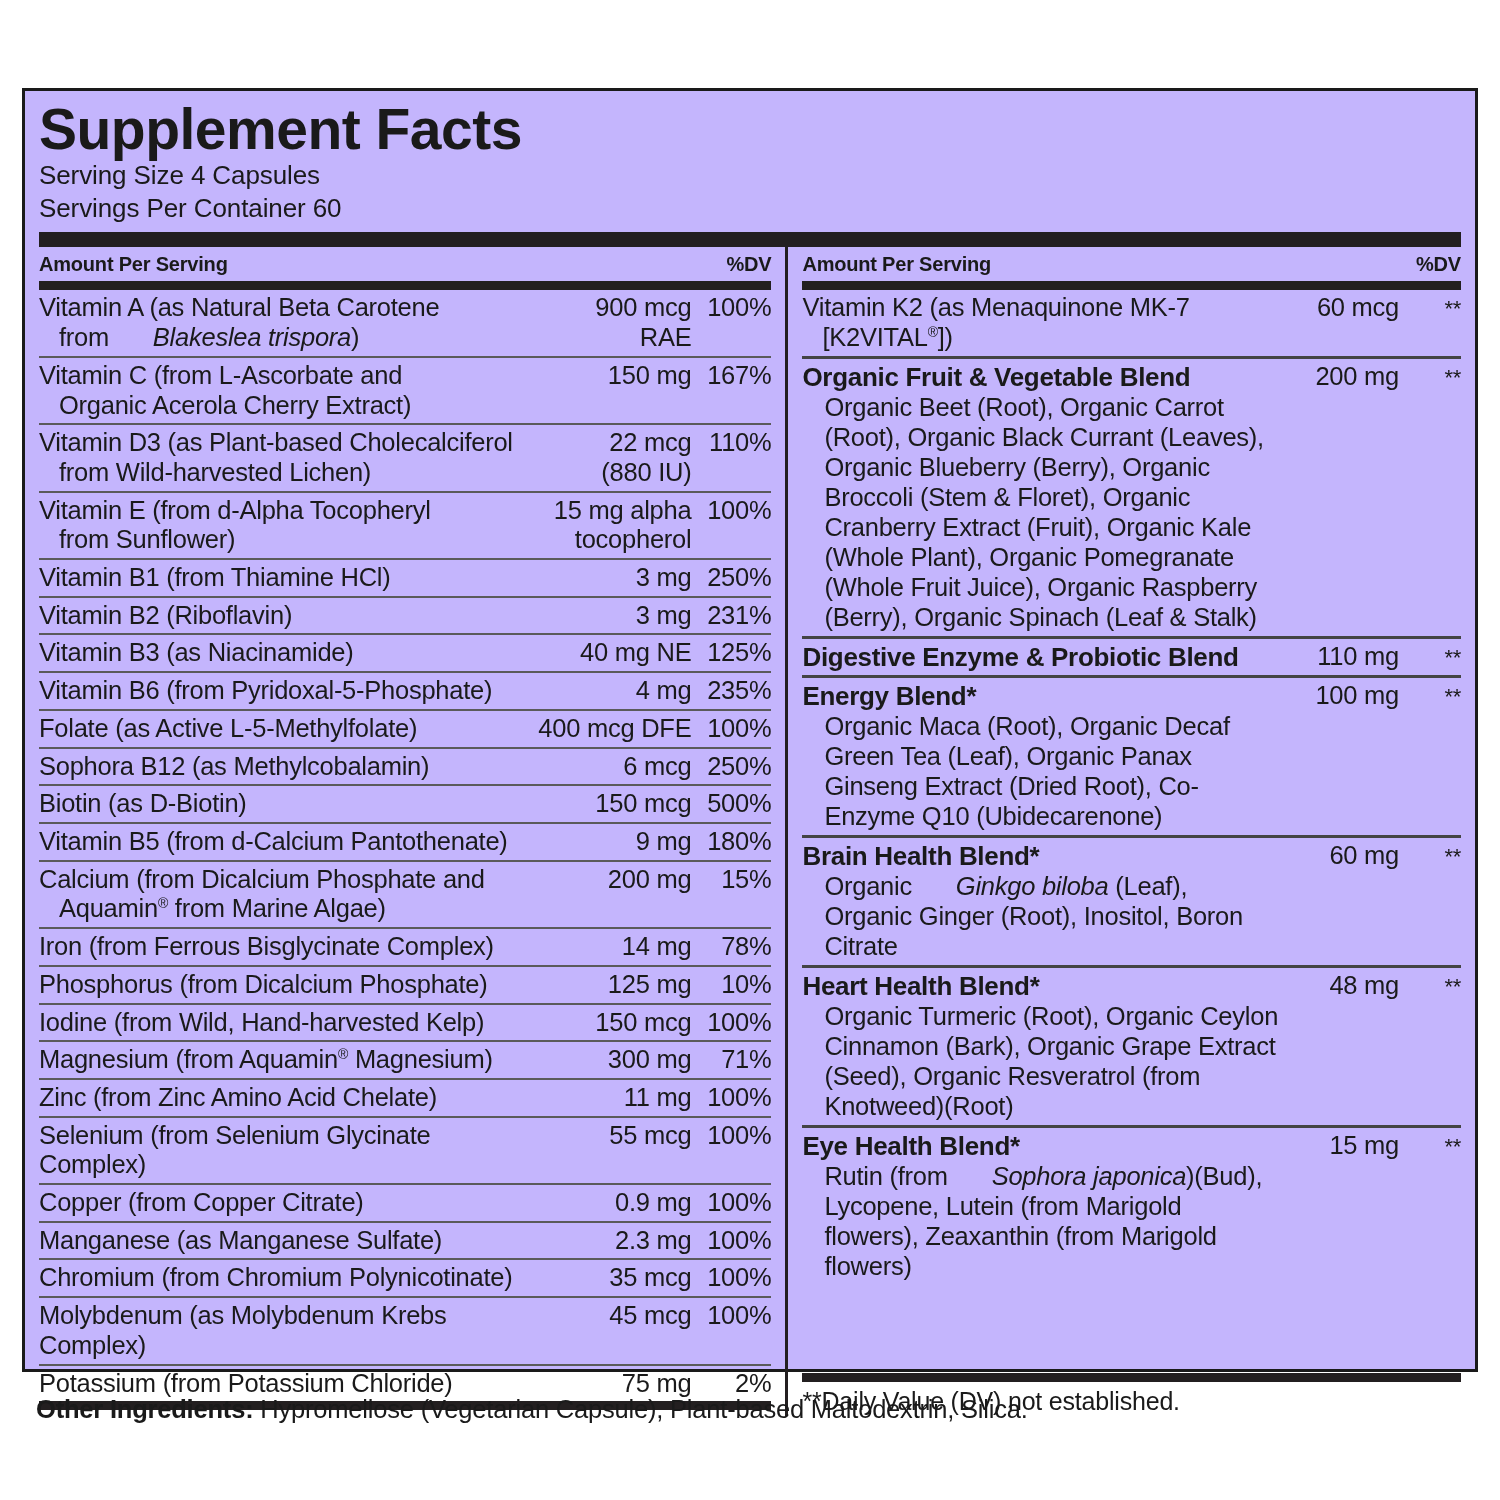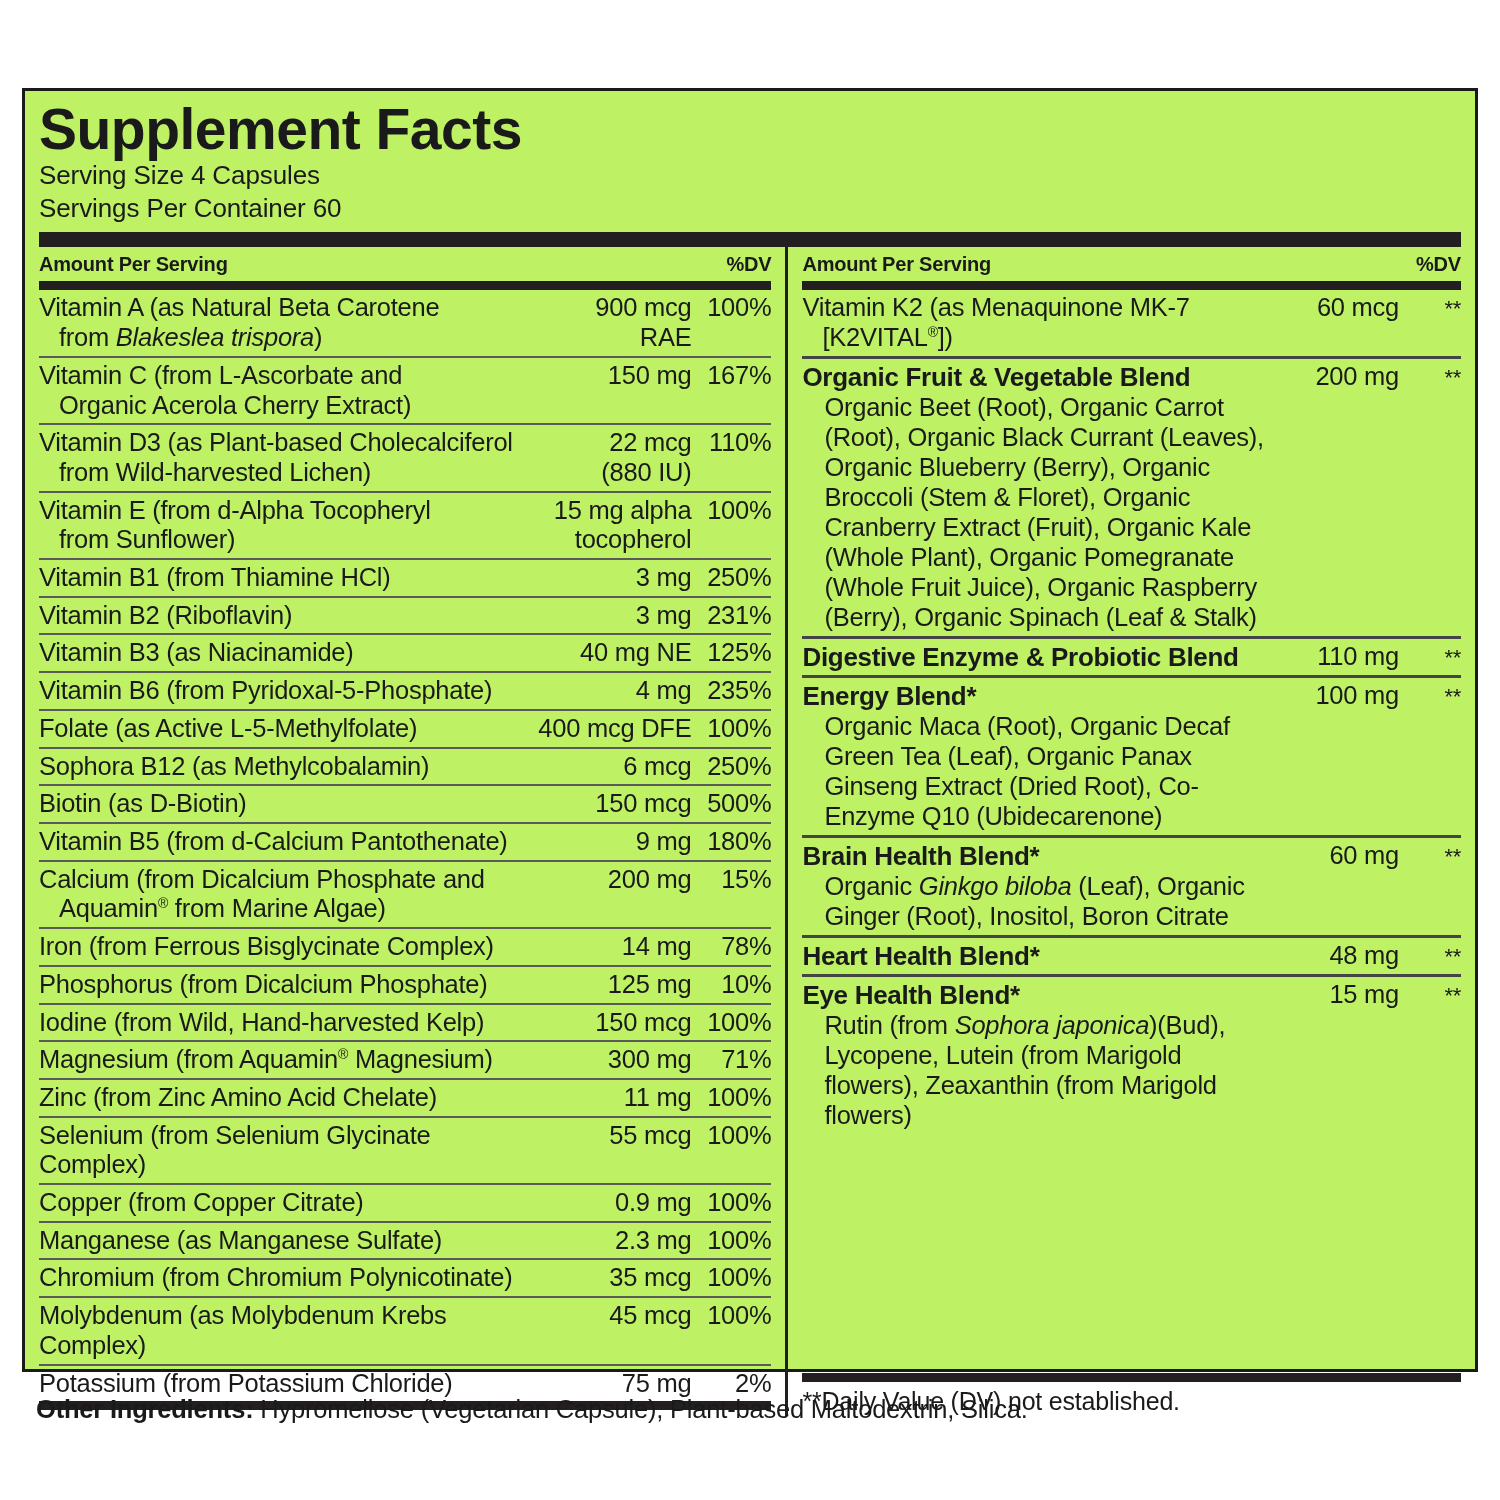--- a/index.html
+++ b/index.html
@@ -13,21 +13,21 @@
     -webkit-font-smoothing: antialiased;
   }
 
   #label {
     position: absolute;
     left: 22px;
     top: 88px;
     width: 1456px;
     height: 1284px;
     border: 3px solid #1a1a1a;
-    background: #bef264;
+    background: #c4b5fd;
   }
 
   
   .hdr { padding: 8px 14px 0 14px; }
 
   .title {
     font-size: 57px;
     font-weight: bold;
     letter-spacing: -0.5px;
     line-height: 1.06;
@@ -98,21 +98,21 @@
   
   .col-left  .amt { width: 170px; padding-left: 4px; }
   .col-left  .dv  { width: 80px;  padding-left: 6px; }
 
   
   .col-right .amt { width: 118px; padding-left: 4px; }
   .col-right .dv  { width: 62px;  padding-left: 8px; font-size: 22px; }
 
   .indent { display: block; padding-left: 20px; text-indent: 0; }
 
-  .ital { font-style: italic; }
+  .ital { font-style: italic; margin-left: 37px; }
 
   sup.reg {
     font-size: 0.55em;
     vertical-align: super;
     line-height: 0;
   }
 
   
   .blend-title {
     font-size: 26px;
@@ -377,20 +377,21 @@
               <div class="blend-title">Brain Health Blend*</div>
               <div class="blend-items">Organic <span class="ital">Ginkgo biloba</span> (Leaf), Organic Ginger (Root), Inositol, Boron Citrate</div>
             </div>
             <div class="amt">60 mg</div>
             <div class="dv dv-star">**</div>
           </div>
           <div class="rule-mid"></div>
           <div class="row">
             <div class="name">
               <div class="blend-title">Heart Health Blend*</div>
+              <div class="blend-items">Organic Turmeric (Root), Organic Ceylon Cinnamon (Bark), Organic Grape Extract (Seed), Organic Resveratrol (from Knotweed)(Root)</div>
             </div>
             <div class="amt">48 mg</div>
             <div class="dv dv-star">**</div>
           </div>
           <div class="rule-mid"></div>
           <div class="row">
             <div class="name">
               <div class="blend-title">Eye Health Blend*</div>
               <div class="blend-items">Rutin (from <span class="ital">Sophora japonica</span>)(Bud), Lycopene, Lutein (from Marigold flowers), Zeaxanthin (from Marigold flowers)</div>
             </div>

